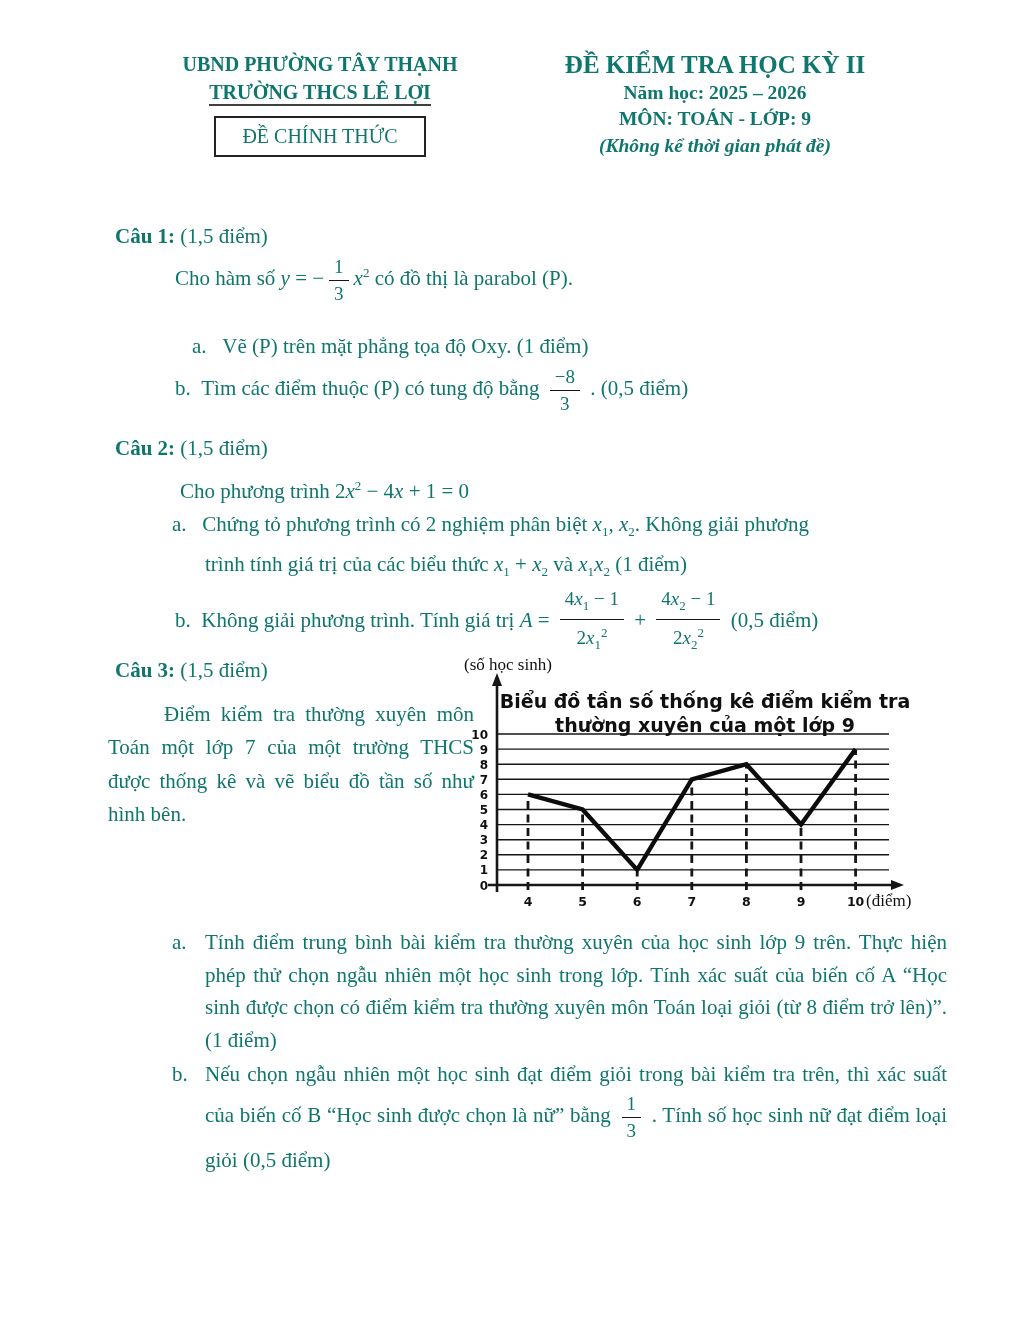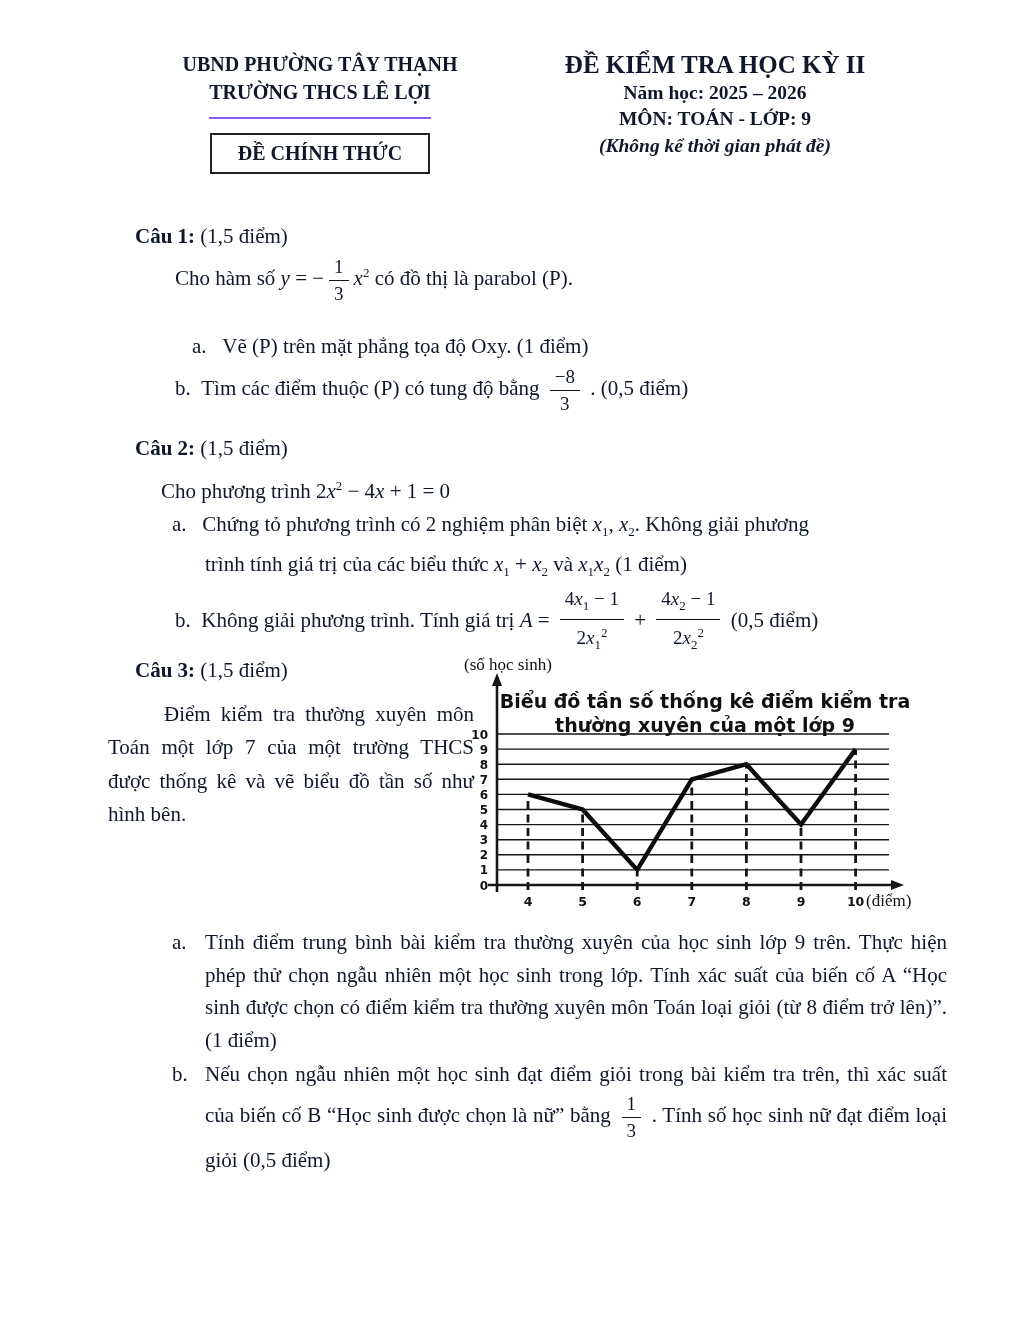--- a/index.html
+++ b/index.html
@@ -1,34 +1,34 @@
 <!DOCTYPE html>
 <html><head>
 <meta charset="utf-8">
 <style>
   html,body{margin:0;padding:0;background:#e8e8e8;}
   .page{
     position:relative;width:1020px;height:1320px;margin:0 auto;background:#ffffff;
-    font-family:"Liberation Serif",serif;color:#0f172a;overflow:hidden;
+    font-family:"Liberation Serif",serif;color:#0f766e;overflow:hidden;
   }
   .abs{position:absolute;}
   .mi{font-style:italic;}
   sub{font-size:13px;}
   sup{font-size:13px;}
   .center{text-align:center;}
   
   .h-org{font-size:20px;font-weight:bold;line-height:28px;}
   .h-school{font-size:20px;font-weight:bold;line-height:28px;}
-  .uline{border-bottom:2px solid #8b5cf6;padding-bottom:14px;}
-  .obox{display:inline-block;border:2px solid #222;padding:7px 26px;font-size:20px;font-weight:bold;margin-top:27px;}
+  .uline{border-bottom:2px solid #404040;padding-bottom:1px;}
+  .obox{display:inline-block;border:2px solid #222;padding:7px 26px;font-size:20px;font-weight:normal;margin-top:10px;}
   .hr1{font-size:25px;font-weight:bold;line-height:30px;}
   .hrl{font-size:19.5px;font-weight:bold;line-height:26px;}
   .hri{font-size:19.5px;font-style:italic;font-weight:600;line-height:27px;}
   
-  .qhead{font-size:21px;margin-left:20px;}
+  .qhead{font-size:21px;}
   .qhead .lab{font-weight:bold;}
   .body-line{font-size:21px;line-height:32px;white-space:nowrap;}
   .flow{font-size:21px;line-height:32.5px;text-align:justify;}
   .hang{padding-left:33px;}
   .hang .lbl{display:inline-block;width:33px;margin-left:-33px;}
   
   .frac{display:inline-block;vertical-align:middle;text-align:center;margin:2px 5px;font-size:19px;line-height:22px;}
   .frac .num{display:block;border-bottom:1.8px solid #141414;padding:0 5px 2px;}
   .frac .den{display:block;padding-top:2px;}
   svg text{fill:#101010;}
@@ -60,21 +60,21 @@
     <span class="lbl-a">a.</span>&nbsp;&nbsp;&nbsp;<span><span>Vẽ (P) trên mặt phẳng tọa độ Oxy. (1 điểm)</span></span>
   </div>
   <div class="abs body-line" style="left:175px;top:364px;font-family:Liberation Serif, serif;">
     <span>b.</span>&nbsp;&nbsp;<span><span>Tìm các điểm thuộc (P) có tung độ bằng </span><span class="frac"><span class="num"><span>−8</span></span><span class="den"><span>3</span></span></span><span> . (0,5 điểm)</span></span>
   </div>
 
   <div class="abs qhead" style="left:115px;top:436px;text-align:right;">
     <span class="lab">Câu 2:</span>
     <span>(1,5 điểm)</span>
   </div>
-  <div class="abs body-line" style="left:161px;top:470px;"><span>Cho phương trình  2</span><span class="mi">x</span><sup>2</sup><span> − 4</span><span class="mi">x</span><span> + 1 = 0</span></div>
+  <div class="abs body-line" style="left:180px;top:470px;"><span>Cho phương trình  2</span><span class="mi">x</span><sup>2</sup><span> − 4</span><span class="mi">x</span><span> + 1 = 0</span></div>
   <div class="abs body-line" style="left:172px;top:508px;">
     <span>a.</span>&nbsp;&nbsp;&nbsp;<span><span>Chứng tỏ phương trình có 2 nghiệm phân biệt </span><span class="mi">x</span><sub>1</sub><span>, </span><span class="mi">x</span><sub>2</sub><span>. Không giải phương</span></span>
   </div>
   <div class="abs body-line" style="left:205px;top:548px;"><span>trình tính giá trị của các biểu thức </span><span class="mi">x</span><sub>1</sub><span> + </span><span class="mi">x</span><sub>2</sub><span> và </span><span class="mi">x</span><sub>1</sub><span class="mi">x</span><sub>2</sub><span> (1 điểm)</span></div>
   <div class="abs body-line" style="left:175px;top:586px;">
     <span>b.</span>&nbsp;&nbsp;<span><span>Không giải phương trình. Tính giá trị </span><span class="mi">A</span><span> = </span><span class="frac"><span class="num"><span>4</span><span class="mi">x</span><sub>1</sub><span> − 1</span></span><span class="den"><span>2</span><span class="mi">x</span><sub>1</sub><sup>2</sup></span></span><span> + </span><span class="frac"><span class="num"><span>4</span><span class="mi">x</span><sub>2</sub><span> − 1</span></span><span class="den"><span>2</span><span class="mi">x</span><sub>2</sub><sup>2</sup></span></span><span> (0,5 điểm)</span></span>
   </div>
 
   <div class="abs qhead" style="left:115px;top:658px;">
     <span class="lab">Câu 3:</span>

